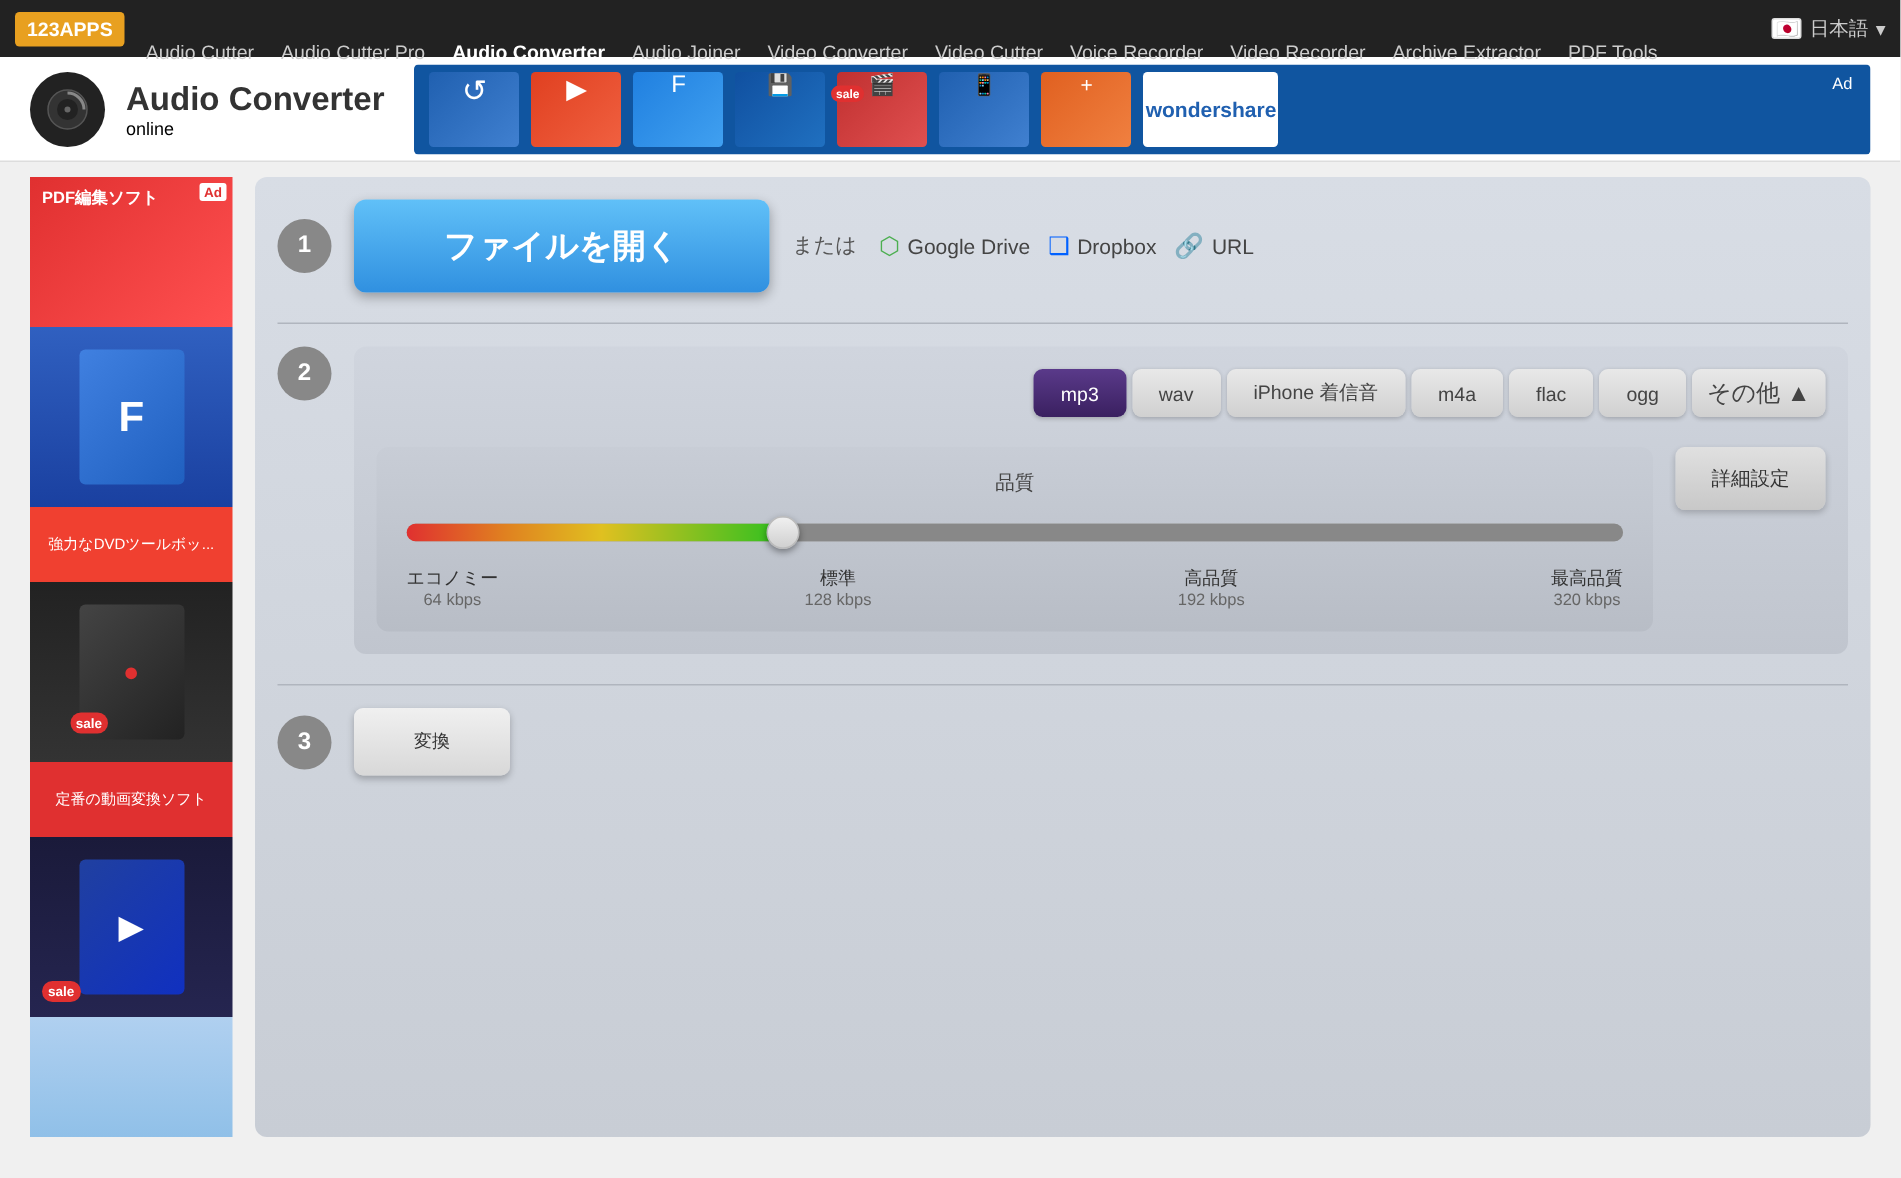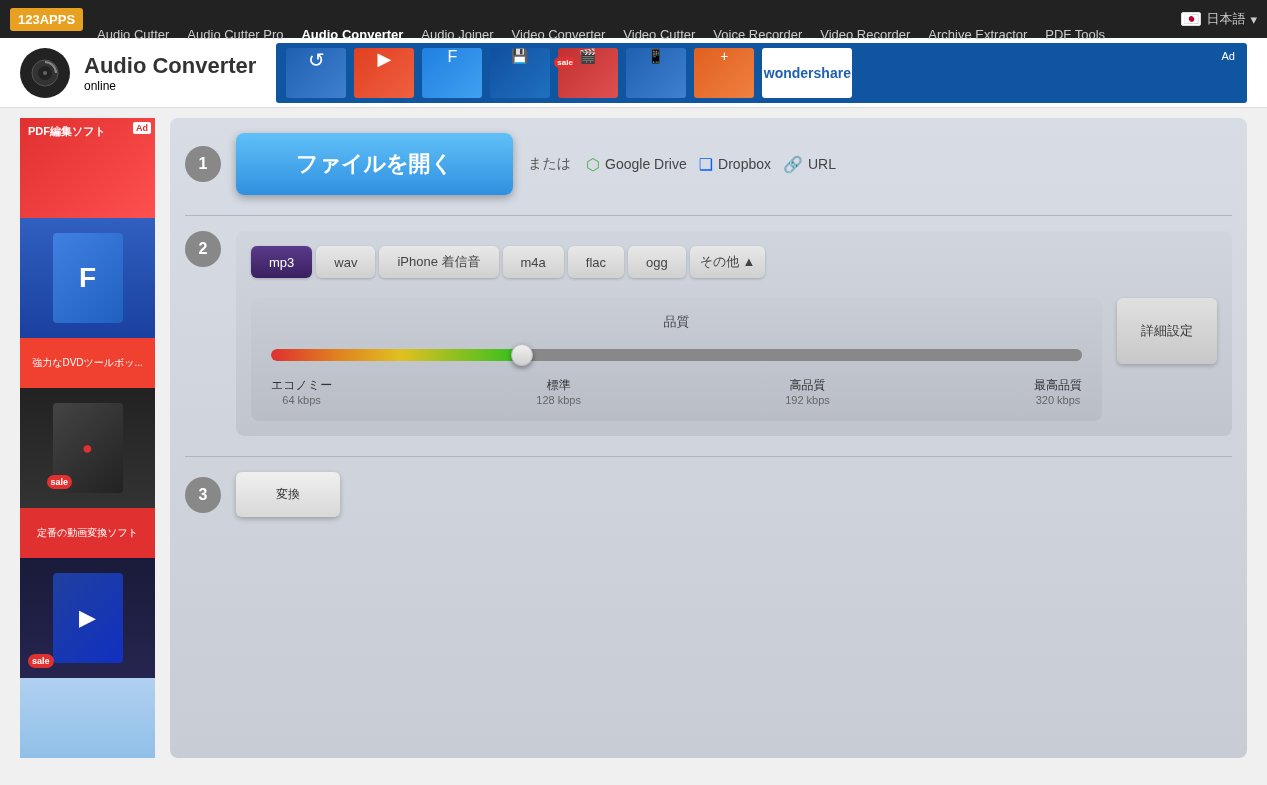--- a/index.html
+++ b/index.html
@@ -346,45 +346,45 @@
     .step2-content {
       flex: 1;
       background: linear-gradient(180deg, #d0d5de, #c0c5ce);
       border-radius: 8px;
       padding: 15px;
     }
     .format-tabs {
       display: flex;
       gap: 4px;
       margin-bottom: 20px;
+      justify-content: flex-end;
     }
     .format-tab {
       padding: 7px 18px;
       border-radius: 6px;
       border: none;
       cursor: pointer;
       font-size: 13px;
       background: linear-gradient(180deg, #e8e8e8, #d0d0d0);
       color: #444;
       box-shadow: 0 1px 3px rgba(0,0,0,0.2);
     }
     .format-tab.active {
       background: linear-gradient(180deg, #5a3a8a, #3a2060);
       color: #fff;
     }
     .format-tab-more {
       padding: 4px 10px;
       border-radius: 6px;
       border: none;
       cursor: pointer;
-      font-size: 13px;
+      font-size: 16px;
       background: linear-gradient(180deg, #e8e8e8, #d0d0d0);
       color: #444;
       box-shadow: 0 1px 3px rgba(0,0,0,0.2);
-      font-family: Liberation Serif, serif;
     }
 
     
     .quality-section {
       display: flex;
       gap: 15px;
       align-items: flex-start;
     }
     .quality-slider-area {
       flex: 1;
@@ -475,21 +475,21 @@
     
     .right-buttons {
       display: flex;
       flex-direction: column;
       gap: 10px;
     }
     .detail-btn, .track-btn {
       background: linear-gradient(180deg, #e0e0e0, #c8c8c8);
       border: none;
       border-radius: 6px;
-      padding: 24px 24px;
+      padding: 12px 24px;
       font-size: 13px;
       color: #333;
       cursor: pointer;
       box-shadow: 0 2px 4px rgba(0,0,0,0.2);
       white-space: nowrap;
     }
 
     
     .step3-content {
       flex: 1;

